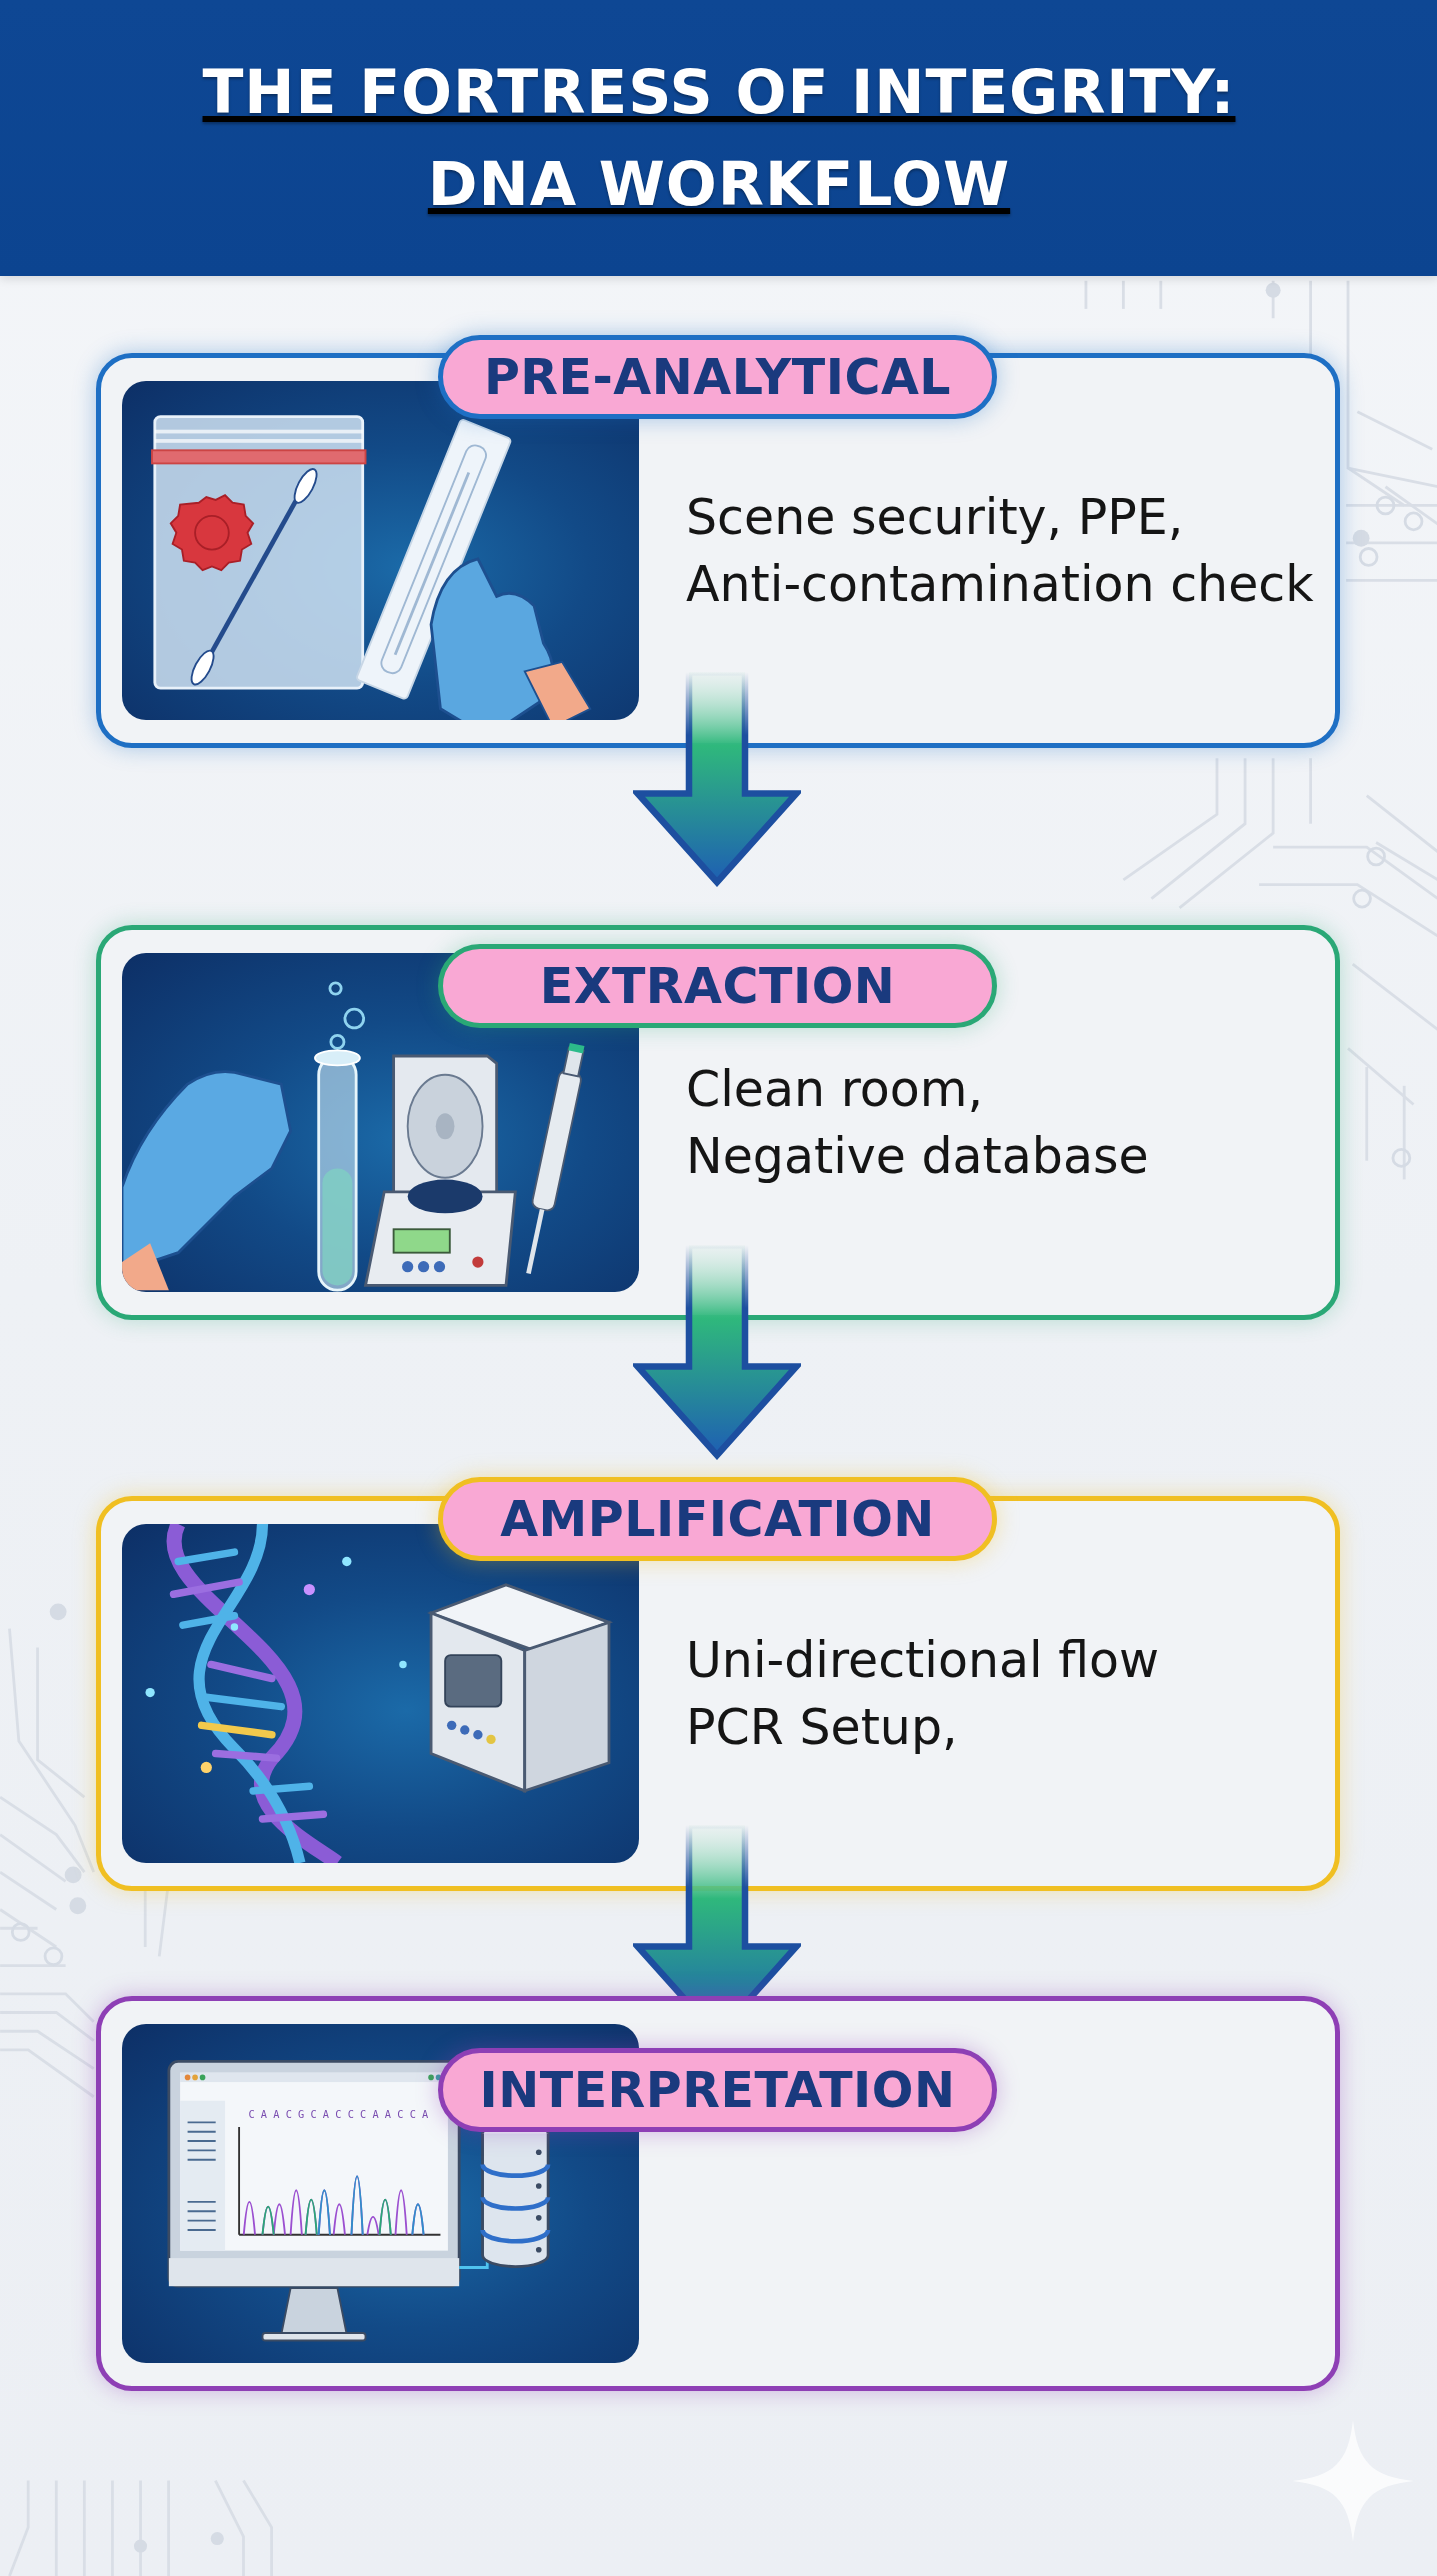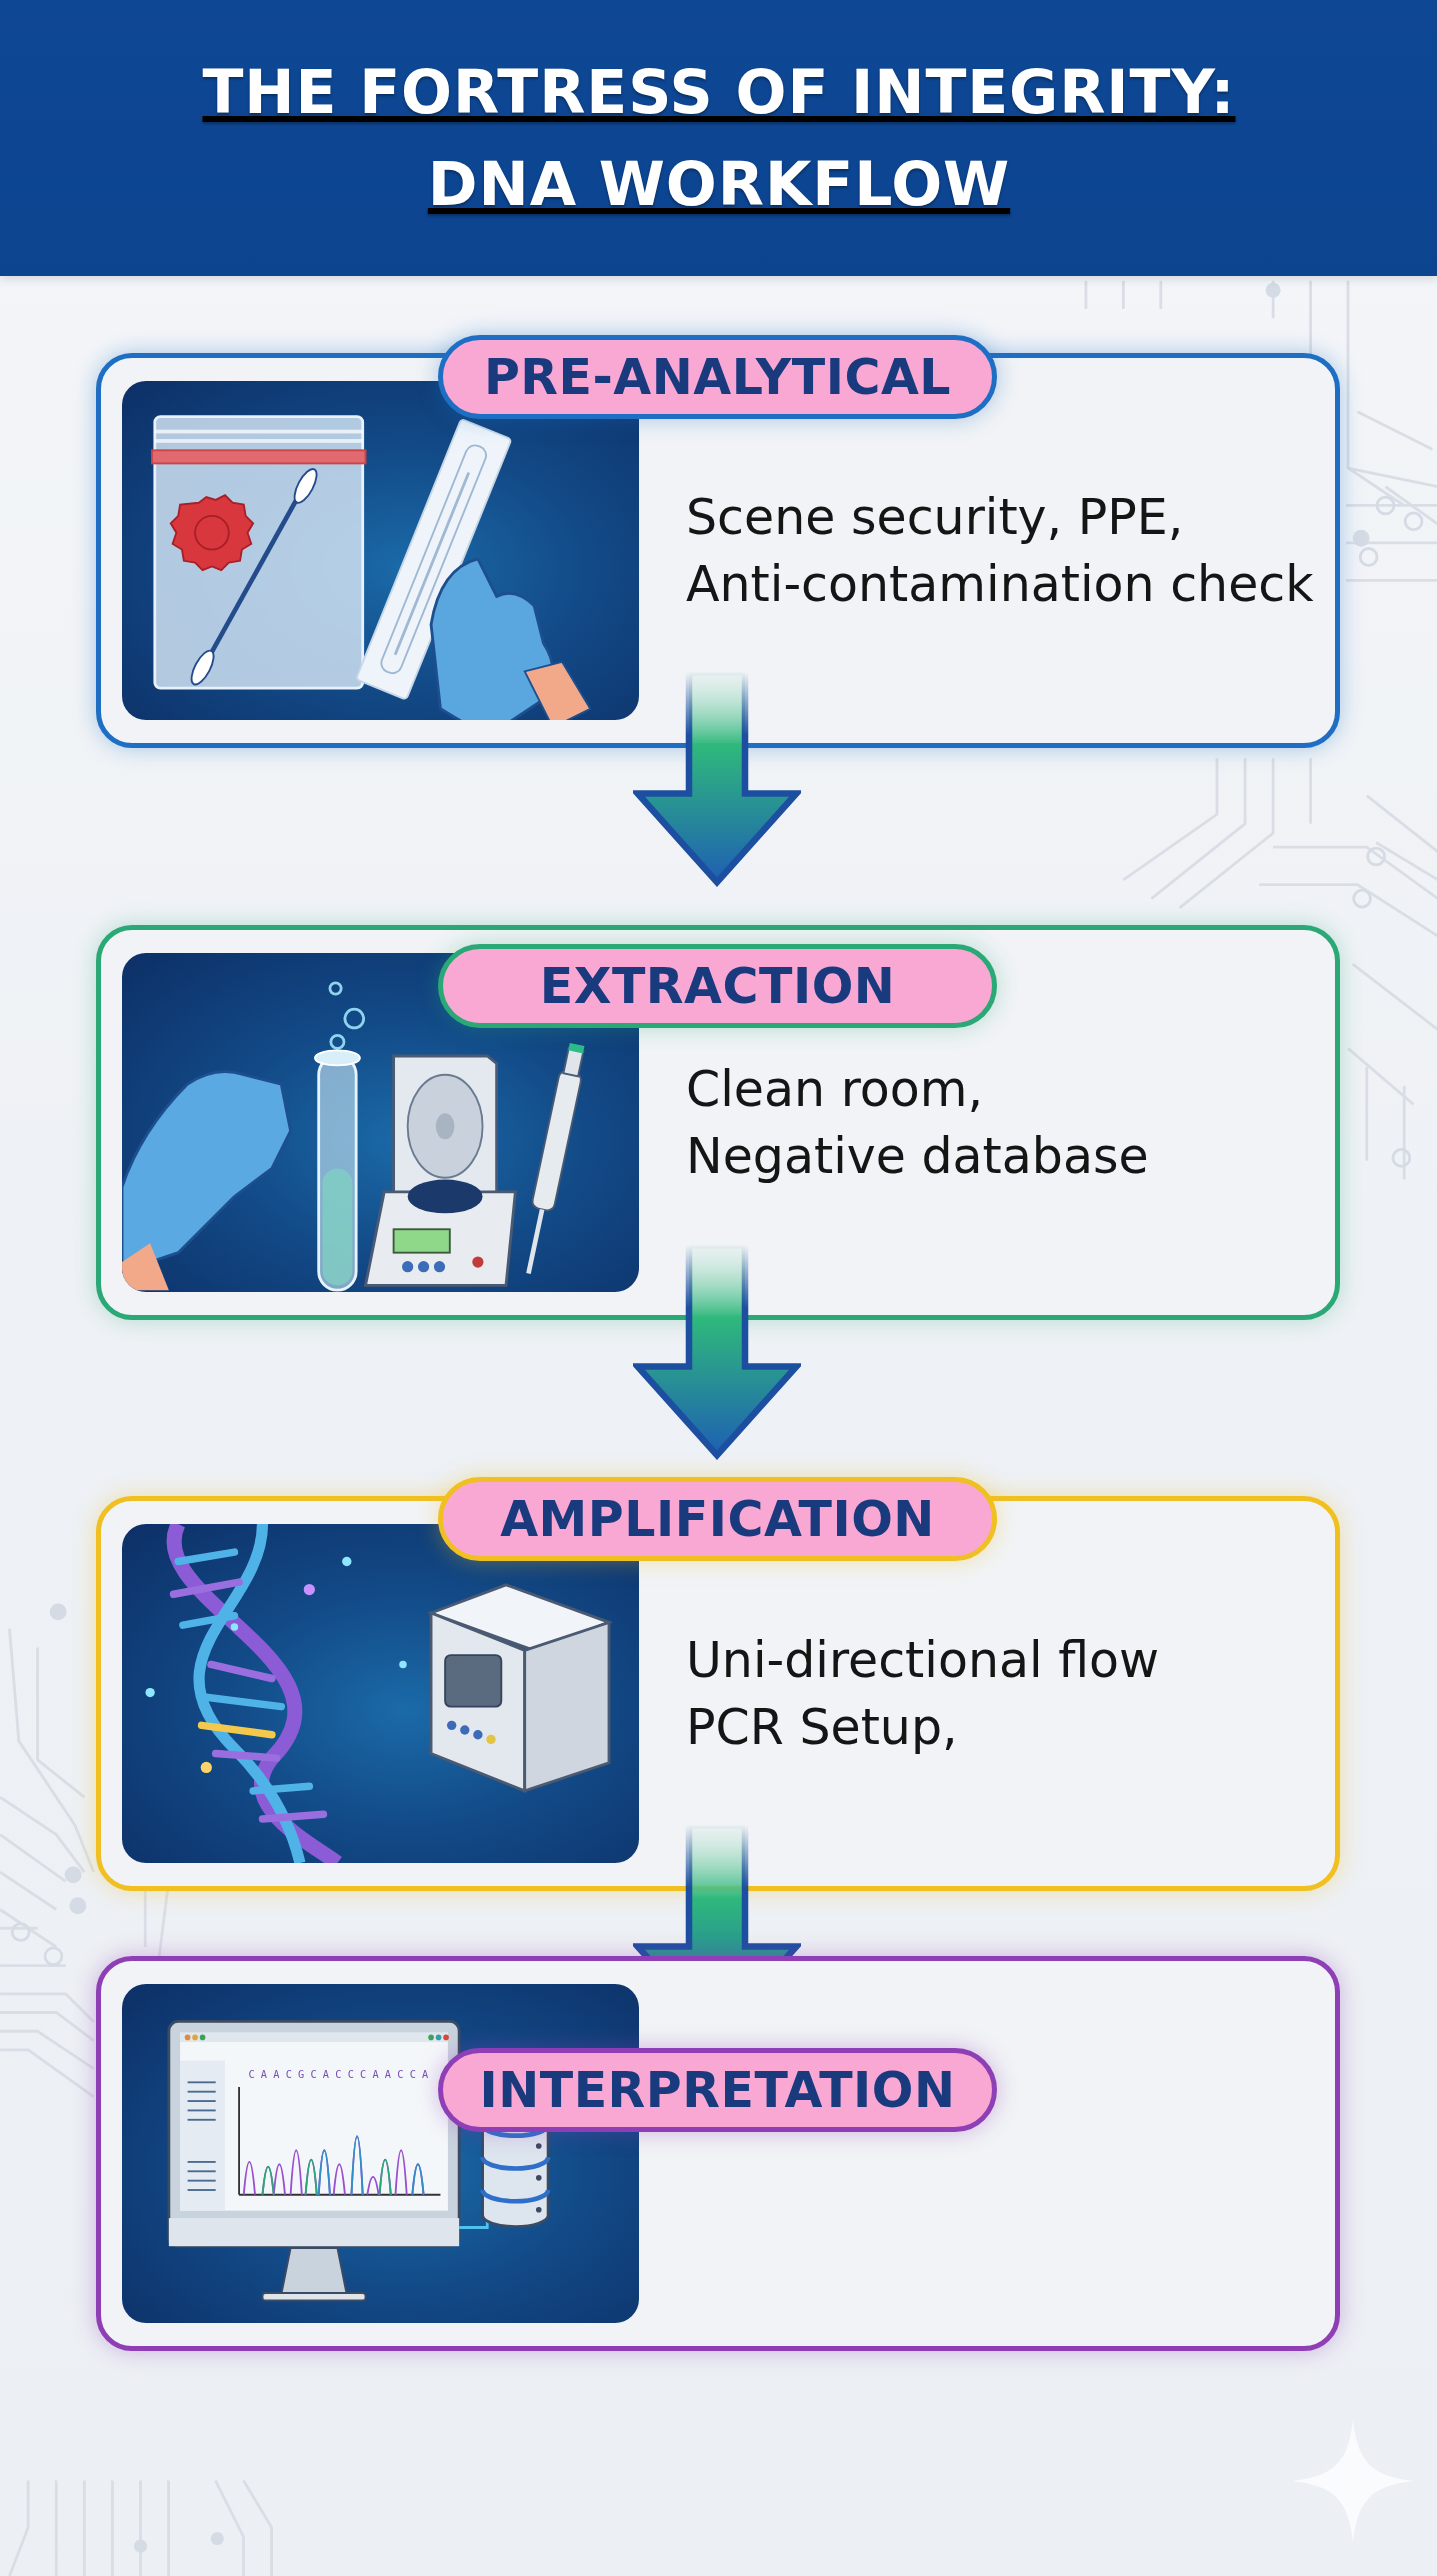--- a/index.html
+++ b/index.html
@@ -260,21 +260,21 @@
     <div>Uni-directional flow</div>
     <div>PCR Setup,</div>
   </div>
 </div>
 <div class="pill c3" style="top:1477px;">AMPLIFICATION</div>
 
 <svg class="arrow" viewBox="0 0 180 230" style="top:1825px;">
   <path d="M60 0 H120 V130 H175 L90 225 L5 130 H60 Z" fill="url(#arrowGrad)" stroke="url(#arrowEdge)" stroke-width="7" stroke-linejoin="miter"></path>
 </svg>
 
-<div class="card c4" style="top:1956px;">
+<div class="card c4" style="top:1996px;">
   <div class="panel">
     <svg viewBox="0 0 552 362">
       <rect x="50" y="40" width="310" height="240" rx="10" fill="#c9d3de" stroke="#3b4b63" stroke-width="3"></rect>
       <rect x="62" y="52" width="286" height="190" fill="#f4f7fa"></rect>
       <rect x="62" y="52" width="286" height="10" fill="#dfe6ee"></rect>
       <circle cx="70" cy="57" r="3" fill="#e3873a"></circle>
         <circle cx="78" cy="57" r="3" fill="#e3a33a"></circle>
         <circle cx="86" cy="57" r="3" fill="#3aa35a"></circle>
       <circle cx="330" cy="57" r="3" fill="#3aa35a"></circle>
         <circle cx="338" cy="57" r="3" fill="#3a9ba3"></circle>

